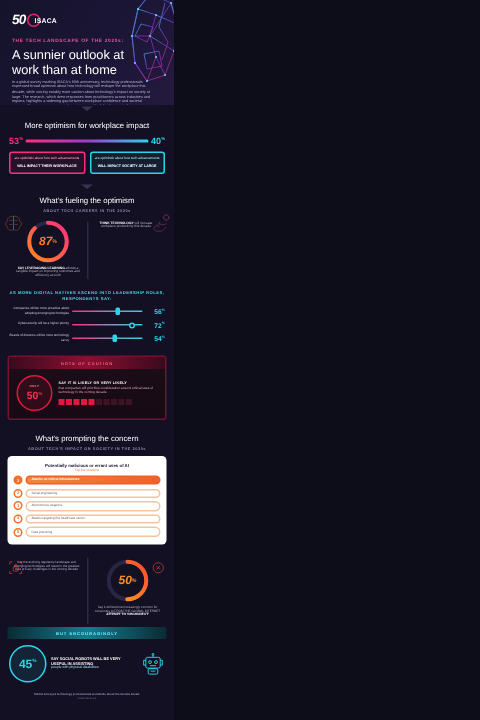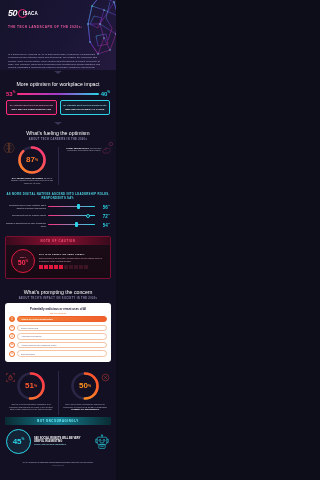--- a/index.html
+++ b/index.html
@@ -39,21 +39,21 @@
   .opt-card { flex:1; border:.5px solid; border-radius:2px; padding:3px 2px; text-align:center; font-size:2.2px; line-height:3px; }
   .opt-card.l { border-color:#ff2e7e; background:rgba(255,46,126,.08); color:#ffb8d4; }
   .opt-card.r { border-color:#2bd4e8; background:rgba(43,212,232,.08); color:#b4eef5; }
   .opt-card b { display:block; color:#fff; font-size:2.4px; margin-top:1px; }
 
   
   .donut-sec { padding:2px 6px 4px; position:relative; }
   .donut-row { display:flex; justify-content:space-around; align-items:flex-start; margin-top:4px; position:relative; }
   .donut-row:before { content:""; position:absolute; left:50%; top:2px; width:.5px; height:38px; background:#2c2747; }
   .donut-cell { width:46px; text-align:center; }
-  .donut { width:30px; height:30px; margin:0 auto; position:relative; }
+  .donut { width:30px; height:30px; margin:0 auto; position:relative;font-style:italic; }
   .donut svg { display:block; transform:rotate(-90deg); }
   .donut-label { position:absolute; inset:0; display:flex; align-items:center; justify-content:center; font-size:8px; font-weight:bold; }
   .donut-label sup { font-size:3.5px; }
   .donut-cap { font-size:2.2px; line-height:2.9px; color:#b5aecb; margin-top:2px; padding:0 1px; }
   .donut-cap b { color:#fff; }
   .deco-icon { position:absolute; opacity:.5; }
 
   
   .slider-sec { padding:4px 6px 5px; }
   .slider-head { text-align:center; font-size:2.8px; font-weight:bold; letter-spacing:.3px; color:#4fd8e8; line-height:3.6px; }
@@ -154,20 +154,21 @@
       </g>
     </svg>
 
     <div class="logo">
       <span class="logo-50">50</span>
       <span class="logo-ring"></span>
       <span class="logo-word">ISACA</span>
     </div>
 
     <div class="eyebrow">THE TECH LANDSCAPE OF THE 2020s:</div>
+    <h1 class="h1">A sunnier outlook at work than at home</h1>
     <p class="lede">In a global survey marking ISACA's 50th anniversary, technology professionals expressed broad optimism about how technology will reshape the workplace this decade, while voicing notably more caution about technology's impact on society at large. The research, which drew responses from practitioners across industries and regions, highlights a widening gap between workplace confidence and societal concern. For more resources, visit www.isaca.org/tech-landscape and www.isaca.org.</p>
   </div>
 
   <div class="chev"></div>
 
   <div class="opt">
     <div class="sec-title">More optimism for workplace impact</div>
     <div class="opt-row">
       <span class="opt-pct l"><span>53</span><sup>%</sup></span>
       <span class="opt-bar"></span>
@@ -324,36 +325,20 @@
 
   <div class="odonut-row">
     <div class="odonut-cell">
       <svg class="ico-box left" viewBox="0 0 16 16">
         <g stroke="#e0433d" stroke-width=".8" fill="none">
           <path d="M1 1 H4 M1 1 V4 M15 1 H12 M15 1 V4 M1 15 H4 M1 15 V12 M15 15 H12 M15 15 V12"></path>
           <rect x="5" y="7" width="6" height="5" rx="1"></rect>
           <path d="M6.5 7 V5.5 A1.5 1.5 0 0 1 9.5 5.5 V7"></path>
         </g>
       </svg>
-      <div class="donut">
-        <svg width="30" height="30" viewBox="0 0 36 36">
-          <defs>
-              <linearGradient id="g51" x1="0" y1="0" x2="1" y2="1">
-            <stop offset="0%" stop-color="#ff8a1f"></stop>
-                <stop offset="100%" stop-color="#ff2e4e"></stop>
-              </linearGradient>
-            </defs>
-          <circle cx="18" cy="18" r="15" fill="none" stroke="#2b2545" stroke-width="3.2"></circle>
-          <circle cx="18" cy="18" r="15" fill="none" stroke="url(#g51)" stroke-width="3.2" stroke-linecap="round" stroke-dasharray="48 94"></circle>
-        </svg>
-        <div class="donut-label" style="color:#ff5a2e">
-            <span>51</span>
-            <sup>%</sup>
-          </div>
-      </div>
       <div class="ocap">Say the evolving regulatory landscape and emerging technologies will result in the greatest data privacy challenges in the coming decade</div>
     </div>
 
     <div class="odonut-cell">
       <svg class="ico-box right" viewBox="0 0 16 16">
         <g stroke="#e0433d" stroke-width=".8" fill="none">
           <circle cx="8" cy="8" r="6"></circle>
           <path d="M5.8 5.8 L10.2 10.2 M10.2 5.8 L5.8 10.2"></path>
         </g>
       </svg>

